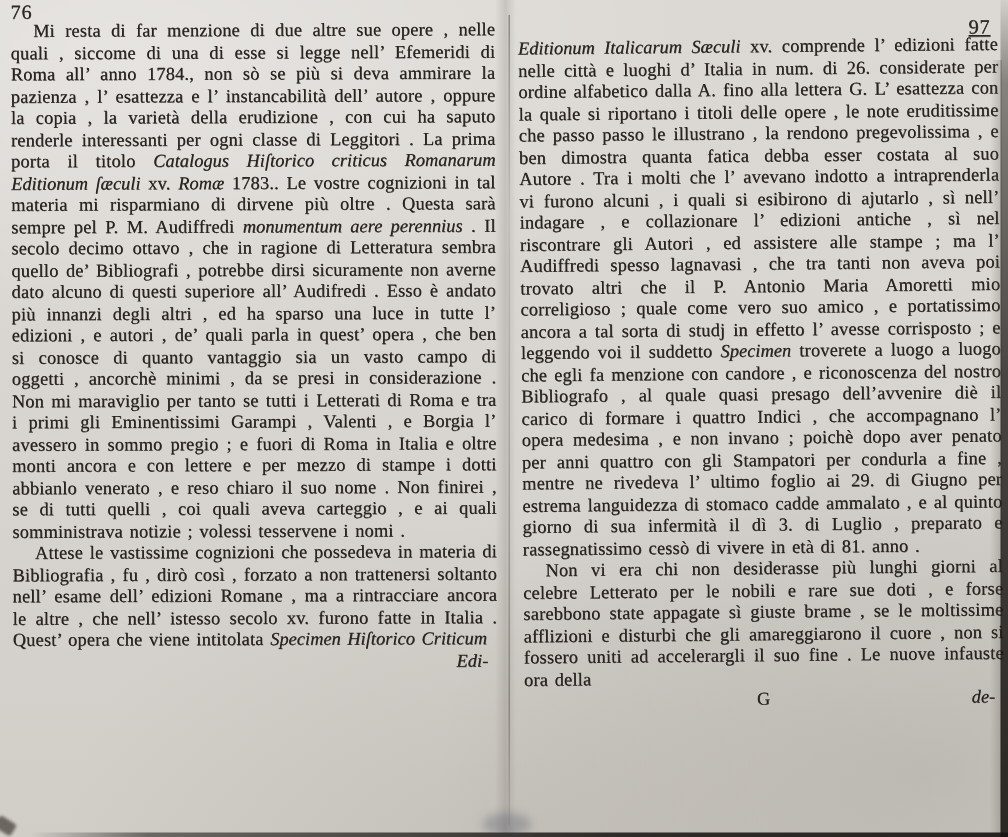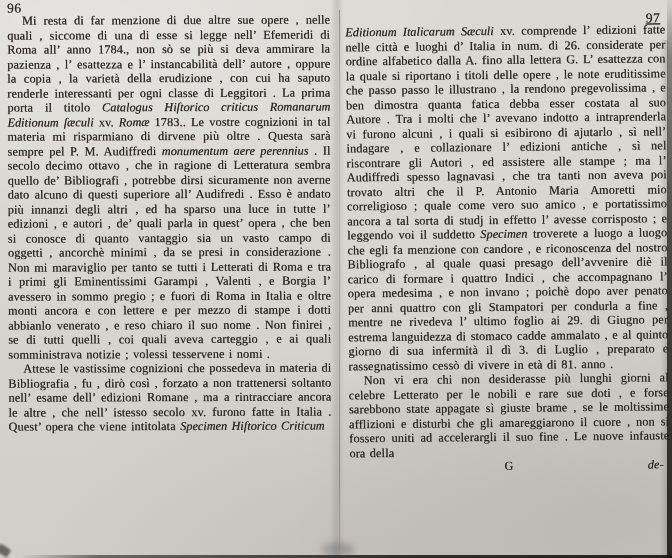--- a/index.html
+++ b/index.html
@@ -79,24 +79,25 @@
   .sig { position:absolute; left:50%; transform:translateX(-50%); letter-spacing:1px; }
   .cw  { position:absolute; right:6px; }
 </style>
 </head>
 <body>
 
 <div class="scan">
 
   <div class="page page-left">
     <div class="tilt-left">
-      <div class="pagenum pagenum-left">96</div>
+      <div class="pagenum pagenum-left">76</div>
       <div class="col col-left">
         <p class="ind"><span>Mi resta di far menzione di due altre sue opere&nbsp;, nelle quali&nbsp;, siccome di una di esse si legge nell’ Efemeridi di Roma all’ anno 1784., non sò se più si deva ammirare la pazienza&nbsp;, l’ esattezza e l’ instancabilità dell’ autore&nbsp;, oppure la copia&nbsp;, la varietà della erudizione&nbsp;, con cui ha saputo renderle interessanti per ogni classe di Leggitori&nbsp;. La prima porta il titolo </span><span class="it">Catalogus Hiſtorico criticus Romanarum Editionum ſæculi</span><span> xv. </span><span class="it">Romæ</span><span> 1783.. Le vostre cognizioni in tal materia mi risparmiano di dirvene più oltre&nbsp;. Questa sarà sempre pel P. M. Audiffredi </span><span class="it">monumentum aere perennius</span><span>&nbsp;. Il secolo decimo ottavo&nbsp;, che in ragione di Letteratura sembra quello de’ Bibliografi&nbsp;, potrebbe dirsi sicuramente non averne dato alcuno di questi superiore all’ Audifredi&nbsp;. Esso è andato più innanzi degli altri&nbsp;, ed ha sparso una luce in tutte l’ edizioni&nbsp;, e autori&nbsp;, de’ quali parla in quest’ opera&nbsp;, che ben si conosce di quanto vantaggio sia un vasto campo di oggetti&nbsp;, ancorchè minimi&nbsp;, da se presi in considerazione&nbsp;. Non mi maraviglio per tanto se tutti i Letterati di Roma e tra i primi gli Eminentissimi Garampi&nbsp;, Valenti&nbsp;, e Borgia l’ avessero in sommo pregio&nbsp;; e fuori di Roma in Italia e oltre monti ancora e con lettere e per mezzo di stampe i dotti abbianlo venerato&nbsp;, e reso chiaro il suo nome&nbsp;. Non finirei&nbsp;, se di tutti quelli&nbsp;, coi quali aveva carteggio&nbsp;, e ai quali somministrava notizie&nbsp;; volessi tesservene i nomi&nbsp;.</span></p>
         <p class="ind"><span>Attese le vastissime cognizioni che possedeva in materia di Bibliografia&nbsp;, fu&nbsp;, dirò così&nbsp;, forzato a non trattenersi soltanto nell’ esame dell’ edizioni Romane&nbsp;, ma a rintracciare ancora le altre&nbsp;, che nell’ istesso secolo xv. furono fatte in Italia&nbsp;. Quest’ opera che viene intitolata </span><span class="it">Specimen Hiſtorico Criticum</span></p>
+        <div class="catchline it">Edi-</div>
       </div>
     </div>
   </div>
 
   <div class="page page-right">
     <div class="tilt-right">
       <div class="pagenum pagenum-right">97</div>
       <div class="col col-right">
         <p><span class="it">Editionum Italicarum Sæculi</span><span> xv. comprende l’ edizioni fatte nelle città e luoghi d’ Italia in num. di 26. considerate per ordine alfabetico dalla A. fino alla lettera G. L’ esattezza con la quale si riportano i titoli delle opere&nbsp;, le note eruditissime che passo passo le illustrano&nbsp;, la rendono pregevolissima&nbsp;, e ben dimostra quanta fatica debba esser costata al suo Autore&nbsp;. Tra i molti che l’ avevano indotto a intraprenderla vi furono alcuni&nbsp;, i quali si esibirono di ajutarlo&nbsp;, sì nell’ indagare&nbsp;, e collazionare l’ edizioni antiche&nbsp;, sì nel riscontrare gli Autori&nbsp;, ed assistere alle stampe&nbsp;; ma l’ Audiffredi spesso lagnavasi&nbsp;, che tra tanti non aveva poi trovato altri che il P. Antonio Maria Amoretti mio correligioso&nbsp;; quale come vero suo amico&nbsp;, e portatissimo ancora a tal sorta di studj in effetto l’ avesse corrisposto&nbsp;; e leggendo voi il suddetto </span><span class="it">Specimen</span><span> troverete a luogo a luogo che egli fa menzione con candore&nbsp;, e riconoscenza del nostro Bibliografo&nbsp;, al quale quasi presago dell’avvenire diè il carico di formare i quattro Indici&nbsp;, che accompagnano l’ opera medesima&nbsp;, e non invano&nbsp;; poichè dopo aver penato per anni quattro con gli Stampatori per condurla a fine&nbsp;, mentre ne rivedeva l’ ultimo foglio ai 29. di Giugno per estrema languidezza di stomaco cadde ammalato&nbsp;, e al quinto giorno di sua infermità il dì 3. di Luglio&nbsp;, preparato e rassegnatissimo cessò di vivere in età di 81. anno&nbsp;.</span></p>
         <p class="ind"><span>Non vi era chi non desiderasse più lunghi giorni al celebre Letterato per le nobili e rare sue doti&nbsp;, e forse sarebbono state appagate sì giuste brame&nbsp;, se le moltissime afflizioni e disturbi che gli amareggiarono il cuore&nbsp;, non si fossero uniti ad accelerargli il suo fine&nbsp;. Le nuove infauste ora della</span></p>

